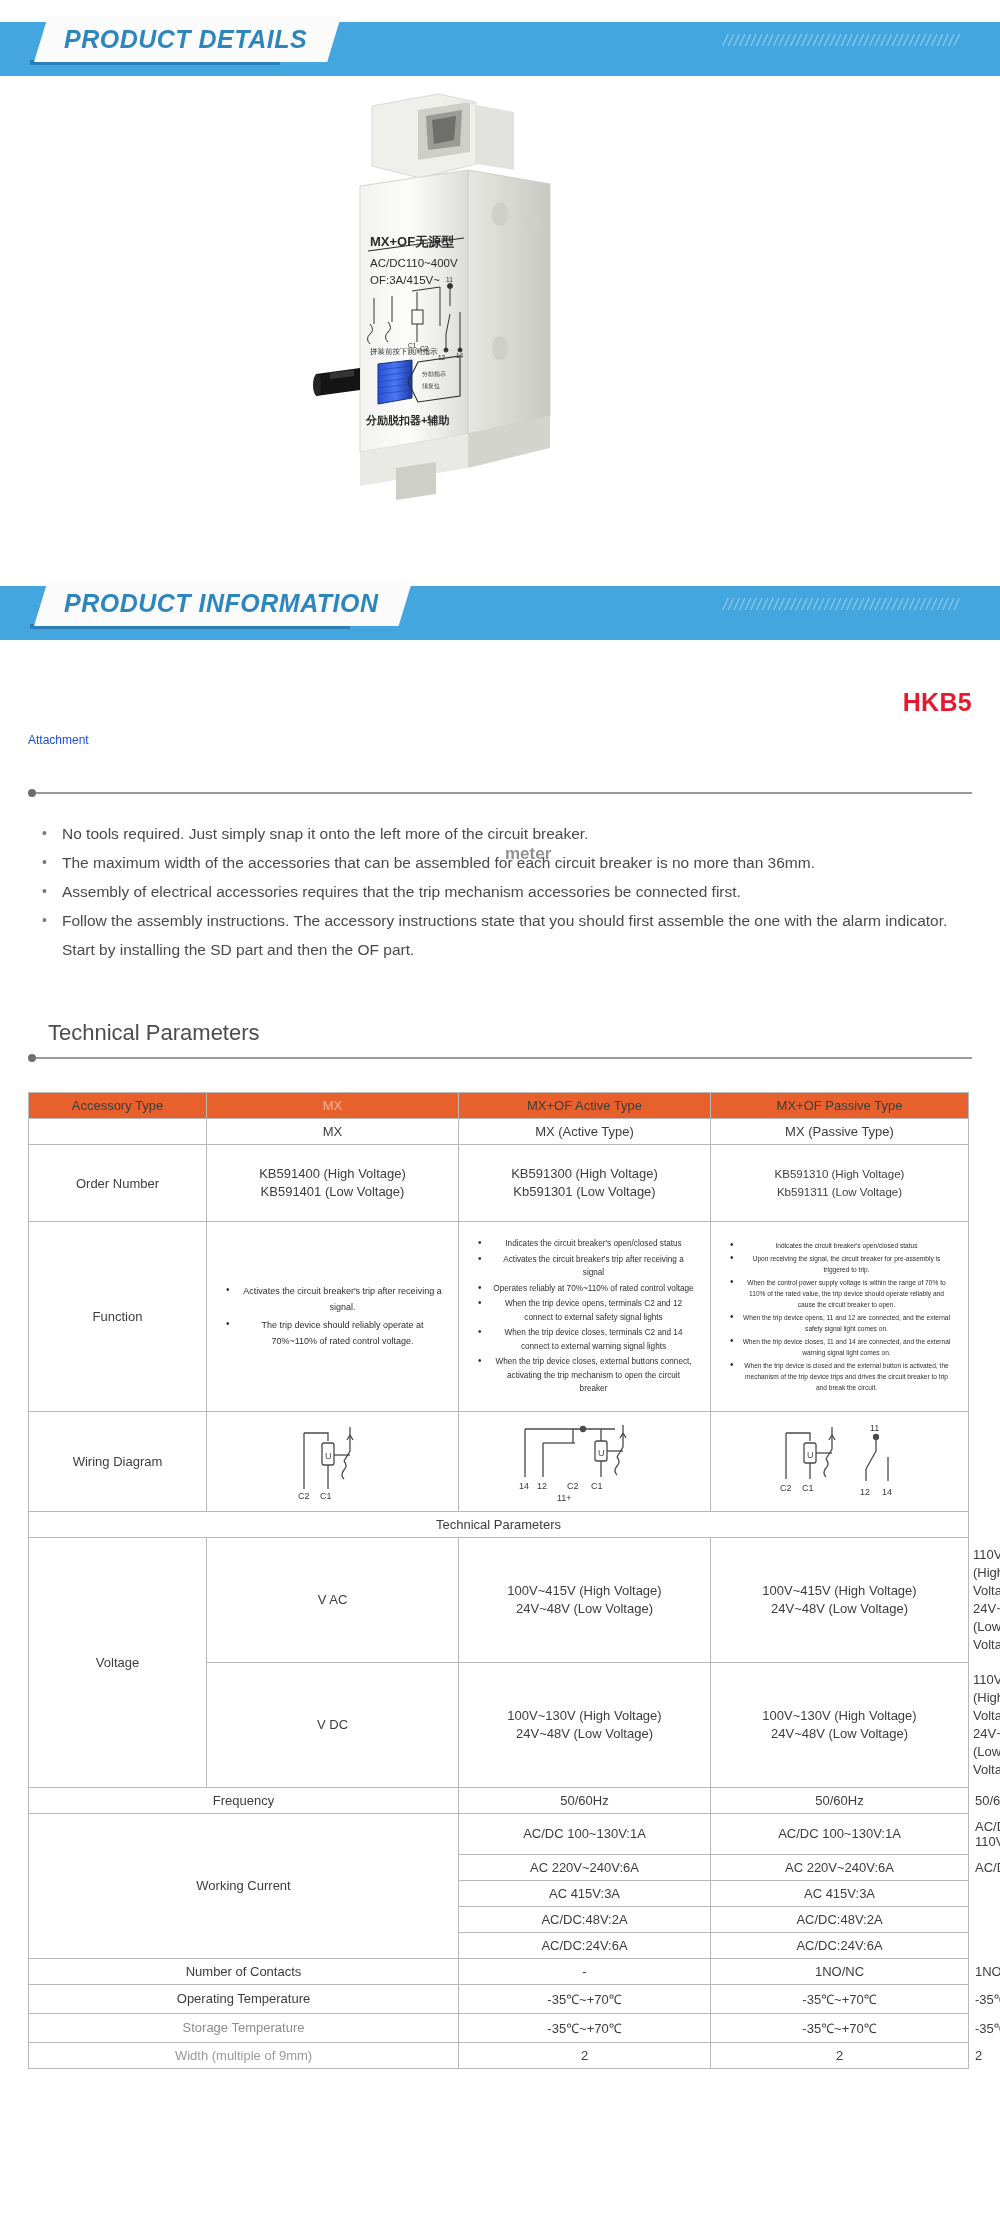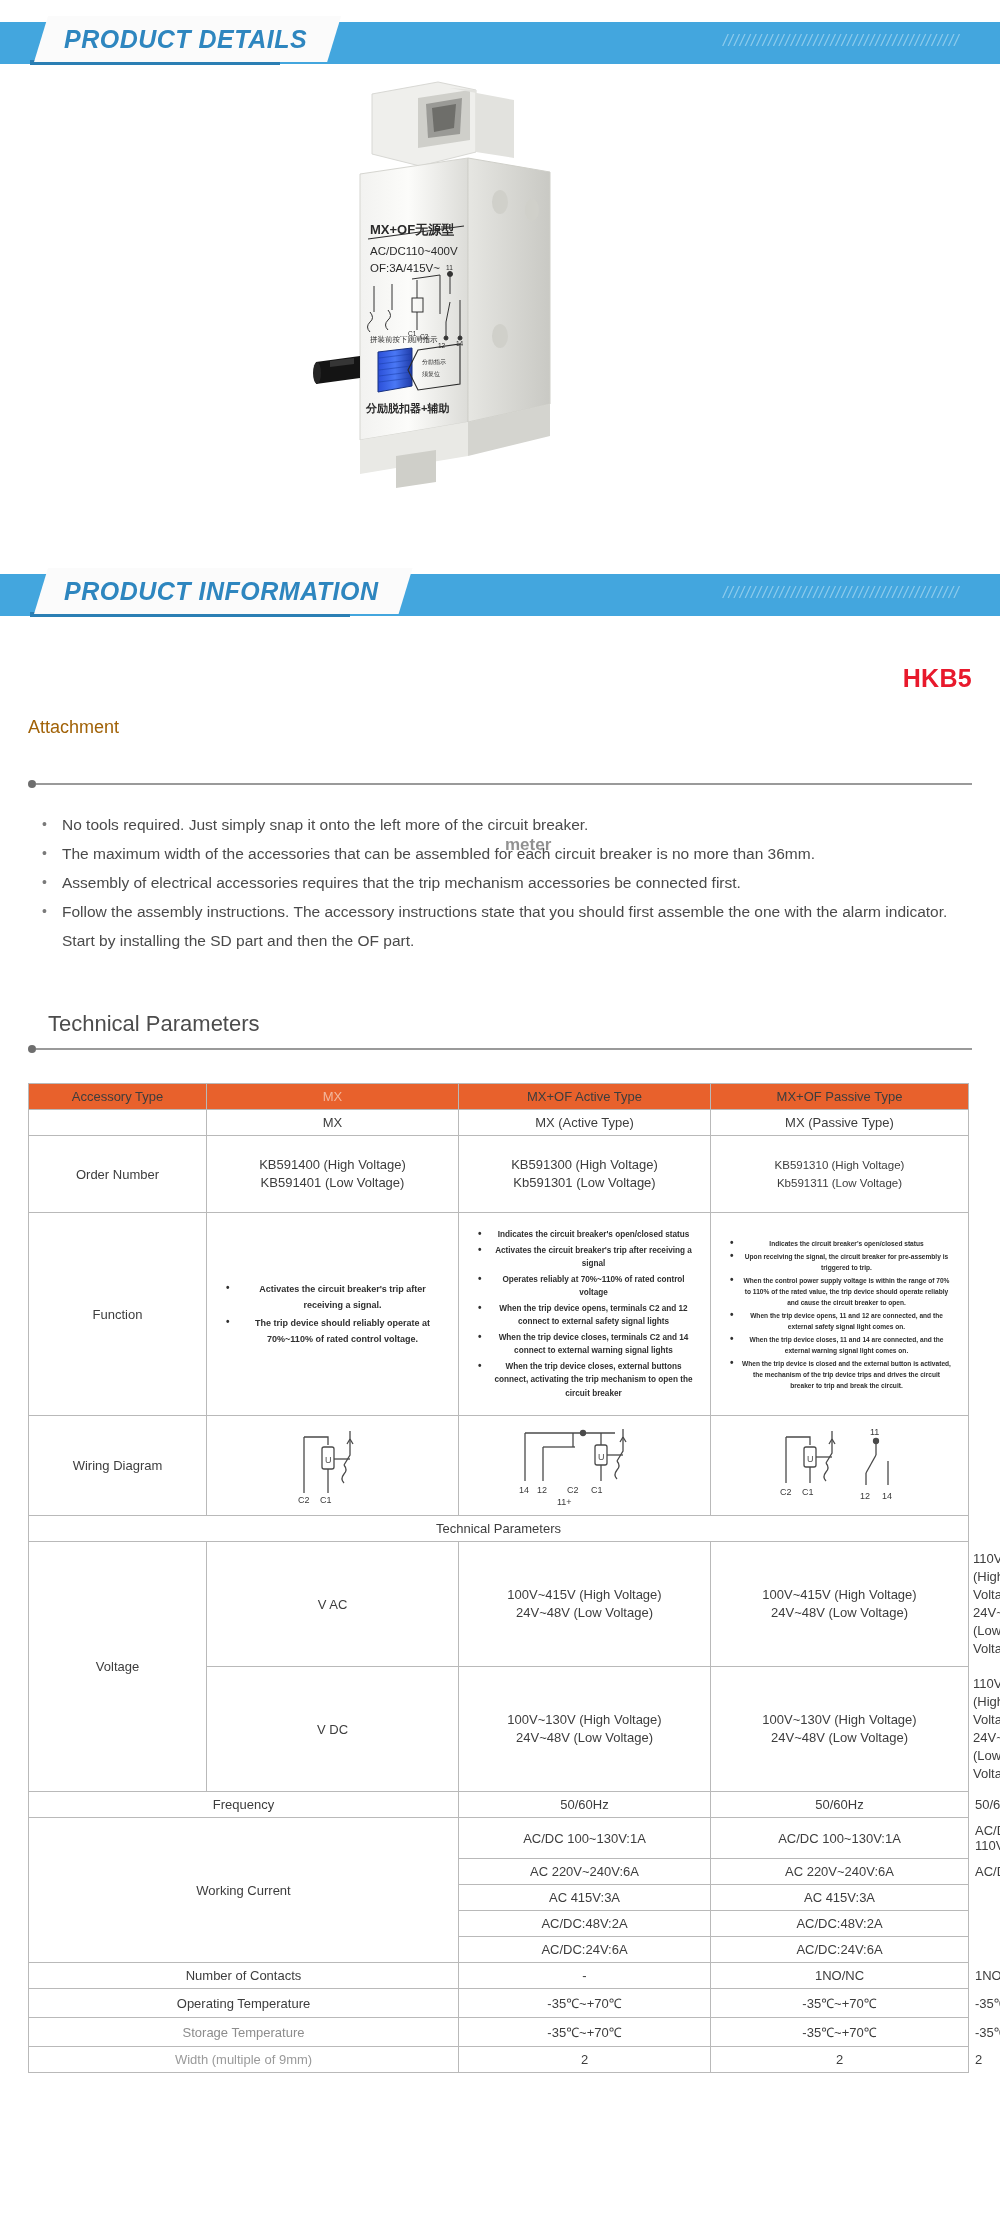--- a/index.html
+++ b/index.html
@@ -8,21 +8,21 @@
     width: 1000px;
     background: #ffffff;
     font-family: "Liberation Sans", sans-serif;
     color: #3c3c3c;
     -webkit-font-smoothing: antialiased;
   }
 
   
   .banner {
     position: relative;
-    height: 42px;
+    height: 54px;
     background: #43a6de;
     margin-top: 22px;
     overflow: visible;
   }
   .banner .tab {
     position: absolute;
     left: 34px;
     top: -6px;
     height: 46px;
     background: #fbfbfb;
@@ -77,21 +77,21 @@
   
   .info-wrap { padding: 0 28px; }
   .model-name {
     color: #e8192c;
     font-size: 25px;
     font-weight: bold;
     margin: 48px 0 0 0;
     letter-spacing: 0.3px;
     text-align: right;
   }
-  .model-sub { color: #a16207; font-size: 18px; margin-top: 24px; }
+  .model-sub { color: #1d4ed8; font-size: 12px; margin-top: 16px; }
 
   .sec-head { margin-top: 42px; }
   .sec-head .sec-title {
     font-size: 22px;
     color: #4c4c4c;
     font-weight: normal;
     padding-left: 20px;
   }
   .rule {
     position: relative;
@@ -147,21 +147,21 @@
   .hdr td.faint { color: #f3b79c; }
   .lbl { font-size: 13.5px; }
   .lbl-orange { color: #e8612c; font-size: 13.5px; }
   .sub-head td {
     text-align: left;
     color: #e8826a;
     font-size: 13px;
     padding: 4px 8px;
   }
   .fn-cell { text-align: left; vertical-align: middle; padding: 8px 6px 8px 4px; }
-  ul.fn { list-style: none; margin: 10px; padding: 0; font-weight: bold; }
+  ul.fn { list-style: none; margin: 10px; padding: 0; }
   ul.fn li {
     position: relative;
     padding-left: 16px;
     margin: 0 0 2px 0;
     line-height: 14px;
     color: #2f2f2f;
   }
   ul.fn li::before {
     content: "\2022";
     position: absolute; left: 3px; top: -1px;

